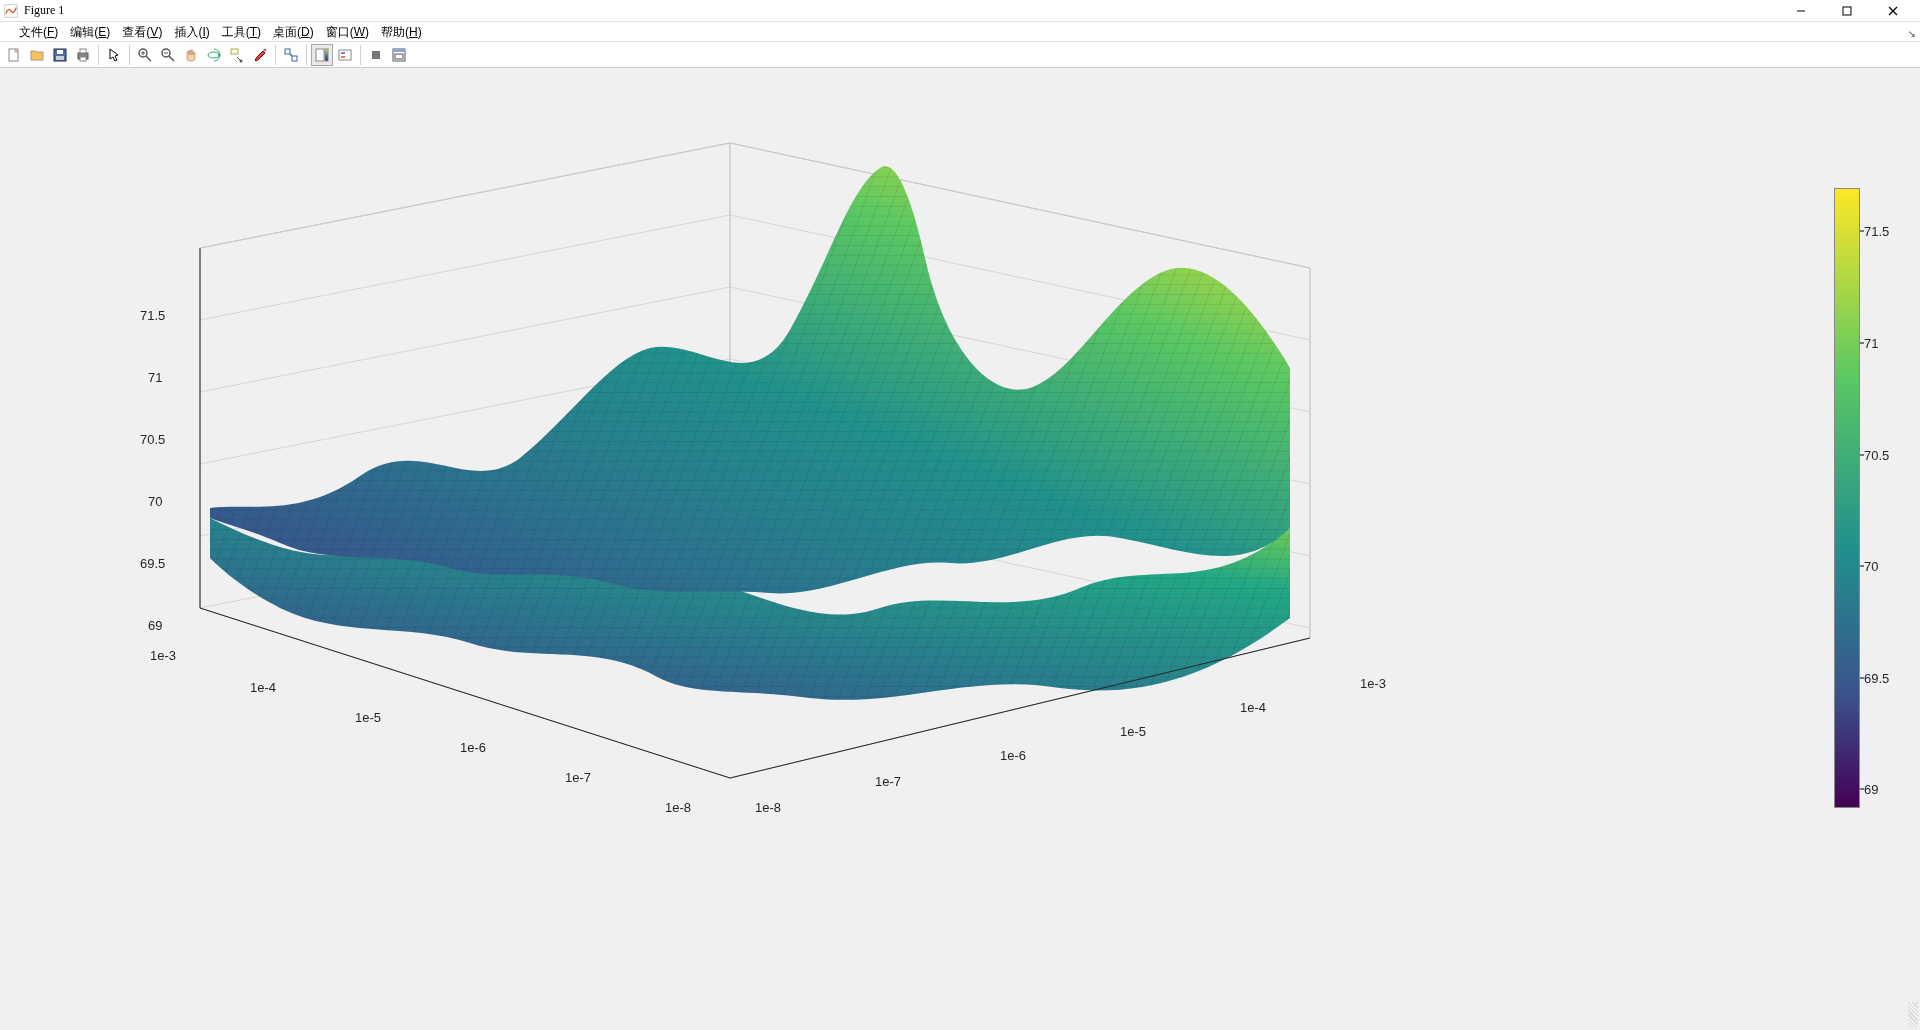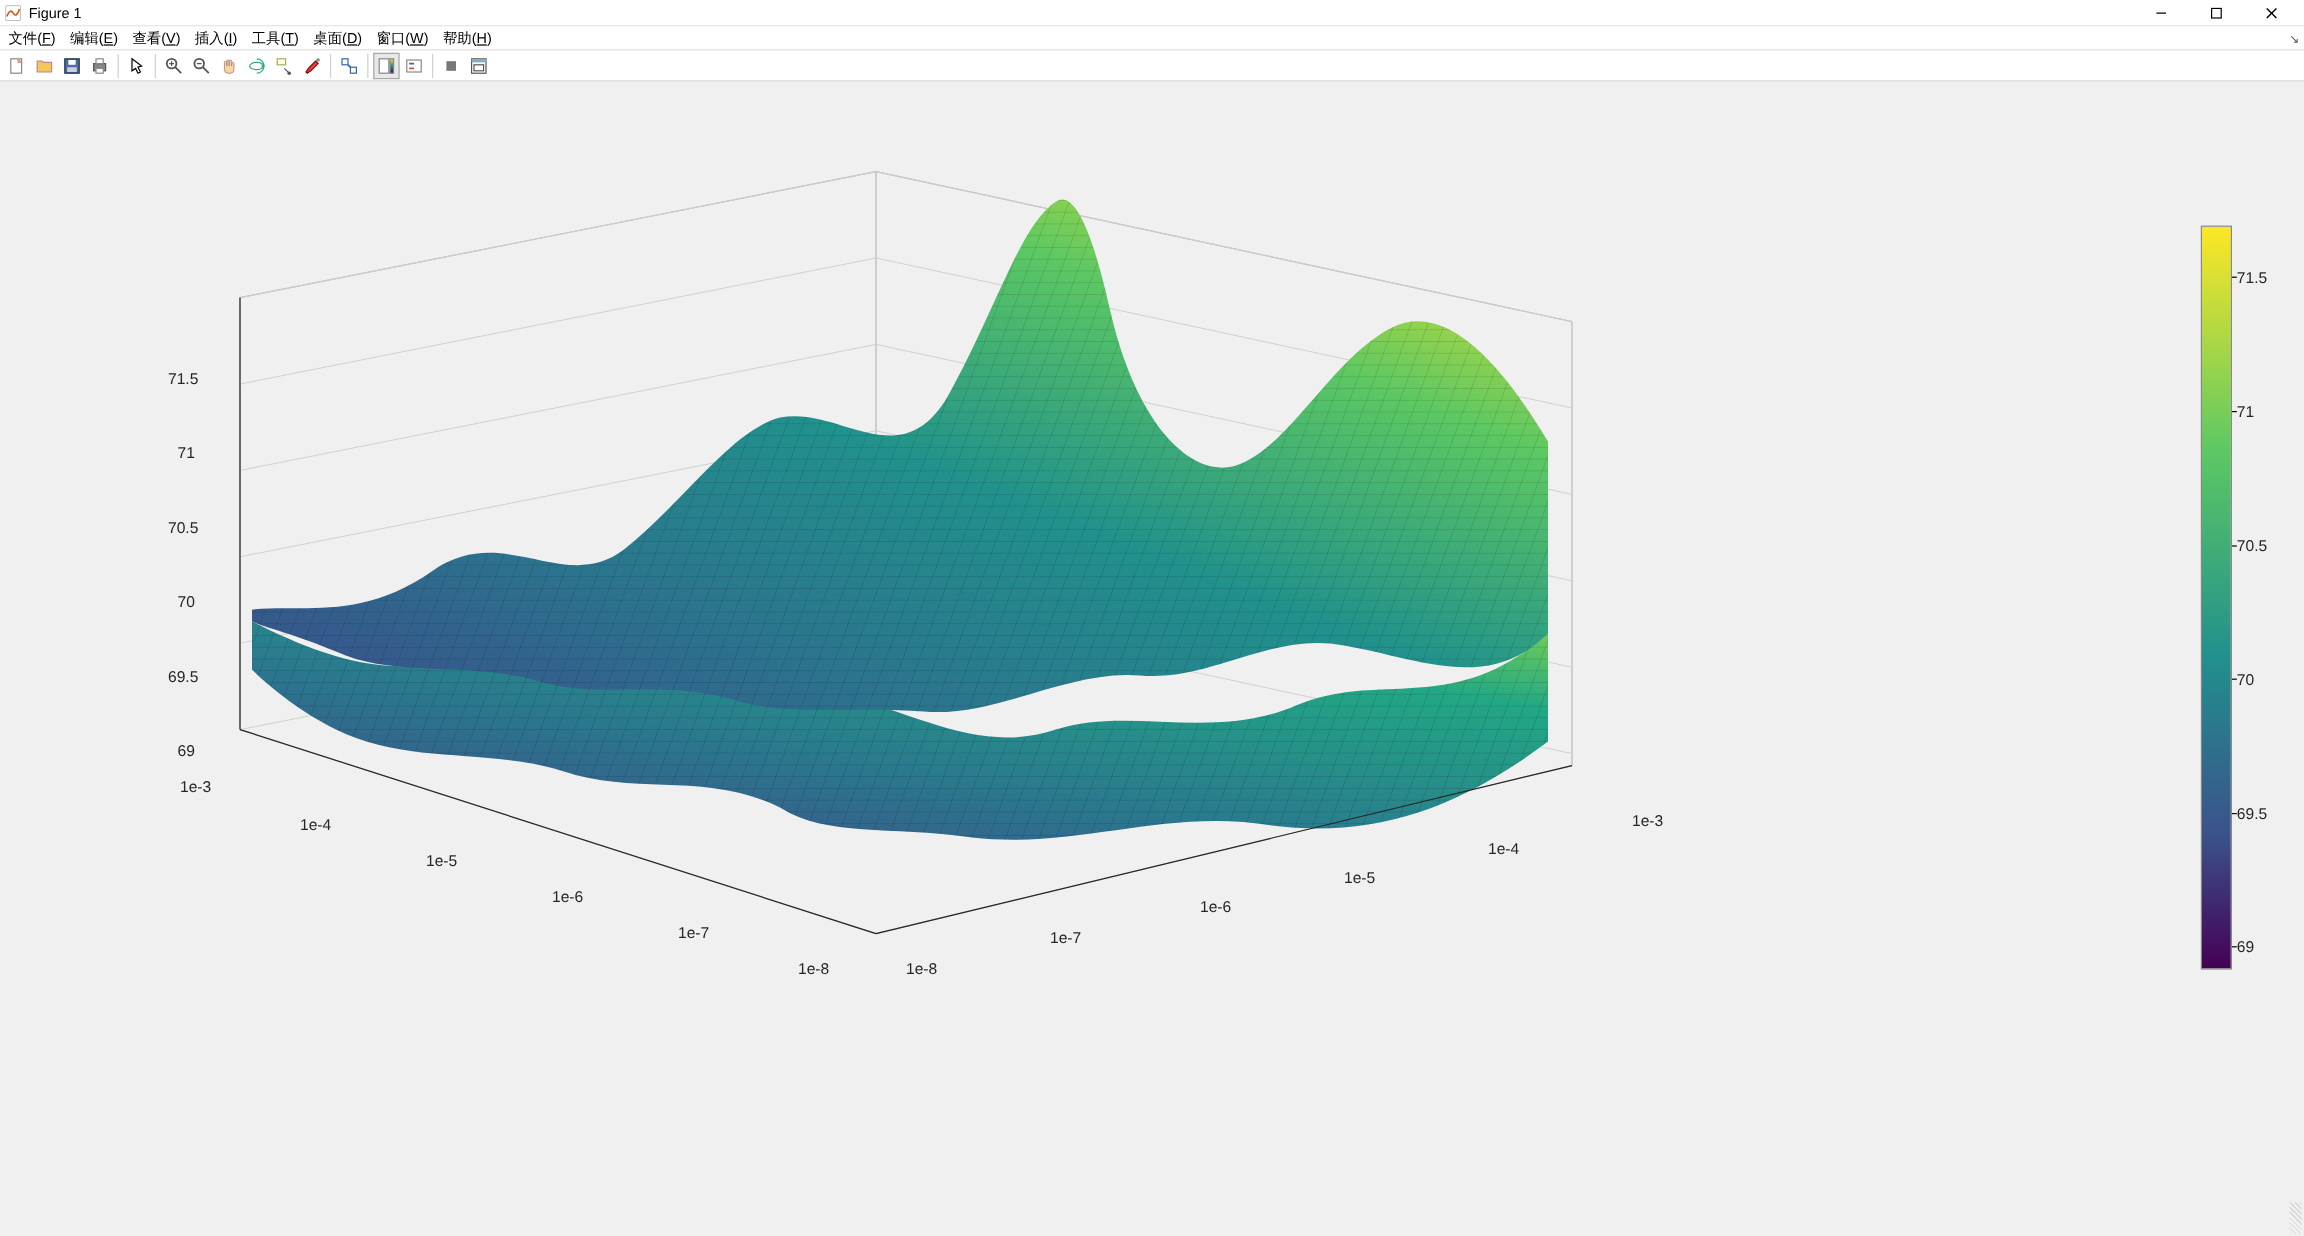--- a/index.html
+++ b/index.html
@@ -19,21 +19,21 @@
   
   .title-bar {
     height: 22px;
     background: #fff;
     display: flex;
     align-items: center;
     padding: 0 4px;
     justify-content: space-between;
     border-bottom: 1px solid #e0e0e0;
   }
-  .title-left { display: flex; align-items: center; gap: 6px; }
+  .title-left { display: flex; align-items: center; gap: 6px; font-family: Liberation Serif, serif; }
   .title-icon {
     width: 14px; height: 14px;
     display: inline-block;
     position: relative;
   }
   .title-icon svg { width: 100%; height: 100%; }
   .window-controls { display: flex; gap: 0; }
   .window-btn {
     width: 46px; height: 22px;
     display: flex; align-items: center; justify-content: center;
@@ -41,21 +41,21 @@
     cursor: pointer;
     color: #333;
   }
 
   
   .menu-bar {
     height: 20px;
     background: #fff;
     display: flex;
     align-items: flex-start;
-    padding: 0 1px;
+    padding: 0 13px;
     border-bottom: 1px solid #e0e0e0;
     position: relative;
   }
   .menu-item {
     padding: 0 6px;
     cursor: pointer;
     line-height: 20px;
   }
   .menu-item u { text-decoration: underline; }
   .menu-corner {

